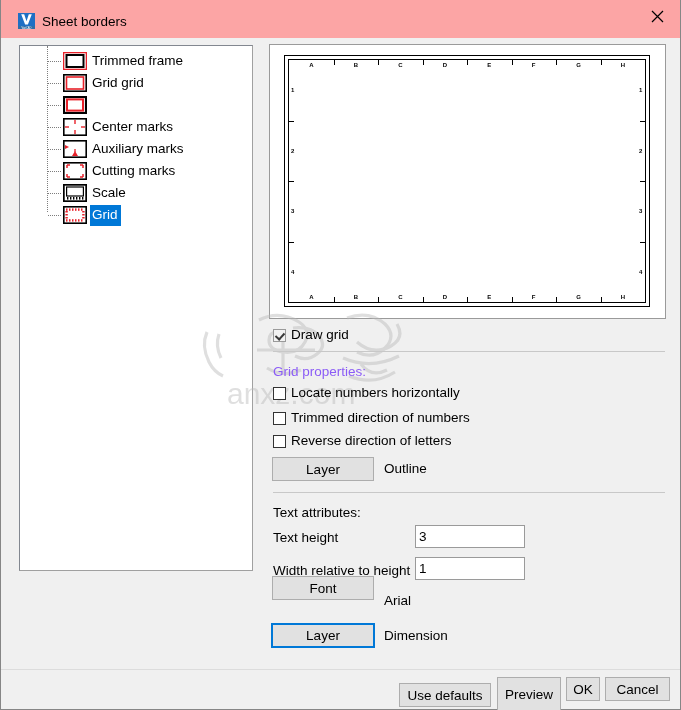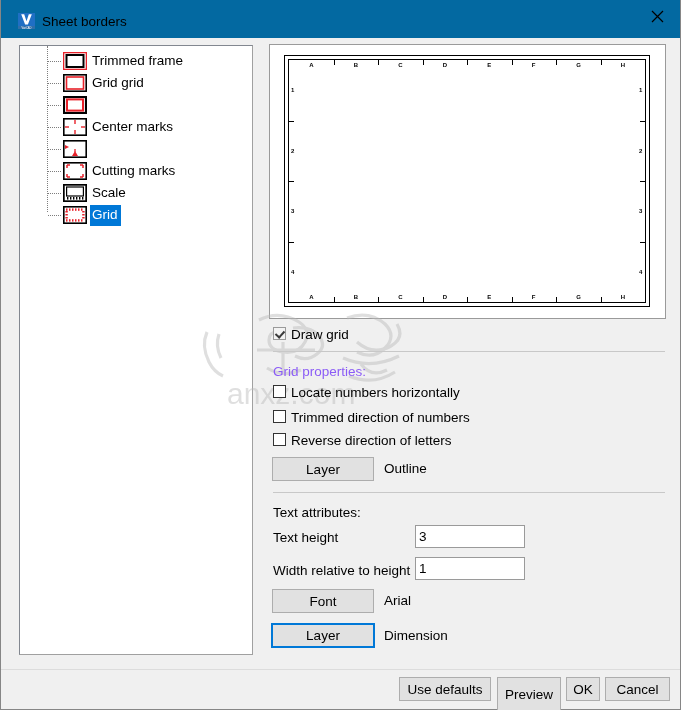--- a/index.html
+++ b/index.html
@@ -16,41 +16,41 @@
   #window{
     position:absolute;left:0;top:0;width:681px;height:710px;
     background:#f0f0f0;
     border-left:1px solid #868686;
     border-right:1px solid #868686;
     border-bottom:1px solid #868686;
     box-sizing:border-box;
   }
   #titlebar{
     position:absolute;left:0;top:0;width:679px;height:38px;
-    background:#0369a1;
+    background:#fca5a5;
     box-sizing:border-box;
   }
   #app-icon{
     position:absolute;left:17px;top:13px;width:17px;height:16px;
   }
   #title-text{
     position:absolute;left:41px;top:14px;
     font-size:13.5px;color:#000;
     white-space:nowrap;
   }
   #close-btn{
     position:absolute;right:0px;top:0px;width:46px;height:33px;
     display:flex;align-items:center;justify-content:center;
     cursor:default;
   }
   #close-btn svg{display:block;}
 
   
   #tree-panel{
-    position:absolute;left:18px;top:45px;width:234px;height:610px;
+    position:absolute;left:18px;top:45px;width:234px;height:526px;
     background:#ffffff;
     border:1px solid #a0a0a0;
     border-top-color:#828790;border-left-color:#828790;
     box-sizing:border-box;
     overflow:hidden;
   }
   .tree-item{
     position:absolute;left:0;width:100%;height:22px;
     display:flex;align-items:center;
     cursor:default;
@@ -101,21 +101,21 @@
 
   
   #watermark{
     position:absolute;left:196px;top:306px;width:260px;height:120px;
     pointer-events:none;opacity:.45;
   }
 
   
   .cb-row{
     position:absolute;left:272px;
-    display:flex;align-items:flex-start;
+    display:flex;align-items:flex-end;
     font-size:13.5px;white-space:nowrap;
   }
   .cbox{
     width:13px;height:13px;
     border:1px solid #333333;
     background:#ffffff;
     box-sizing:border-box;
     margin-right:5px;
     position:relative;
     flex:none;
@@ -247,20 +247,21 @@
     <div class="tree-item" style="top:92px">
       <div class="tree-elbow" style="top:11px"></div>
       <div class="tree-icon">
         <svg width="24" height="18" viewBox="0 0 24 18">
           <rect x="0.8" y="0.8" width="22.4" height="16.4" fill="#ffffff" stroke="#000000" stroke-width="1.6"></rect>
           <path d="M2,5 L6,7 L2,9 Z" fill="#e8212a"></path>
           <path d="M9,16 L15,16 L12,11 Z" fill="#e8212a"></path>
           <path d="M12,9 L12,12" stroke="#e8212a" stroke-width="1.3"></path>
         </svg>
       </div>
+      <div class="tree-label">Auxiliary marks</div>
     </div>
 
     <div class="tree-item" style="top:114px">
       <div class="tree-elbow" style="top:11px"></div>
       <div class="tree-icon">
         <svg width="24" height="18" viewBox="0 0 24 18">
           <rect x="0.8" y="0.8" width="22.4" height="16.4" fill="#ffffff" stroke="#000000" stroke-width="1.6"></rect>
           <g stroke="#e8212a" stroke-width="1.5" fill="none">
             <path d="M4,3 L4,6 M4,3 L7,3"></path>
             <path d="M20,3 L20,6 M20,3 L17,3"></path>
@@ -424,26 +425,26 @@
   <hr class="sep" style="top:492px">
 
   <div class="sect-label" style="top:505px">Text attributes:</div>
 
   <div class="lbl" style="left:272px;top:530px">Text height</div>
   <div class="field" style="left:414px;top:525px;width:110px;height:23px">3</div>
 
   <div class="lbl" style="left:272px;top:563px">Width relative to height</div>
   <div class="field" style="left:414px;top:557px;width:110px;height:23px">1</div>
 
-  <div class="btn" style="left:271px;top:589px;width:102px;height:24px">Font</div>
+  <div class="btn" style="left:271px;top:576px;width:102px;height:24px">Font</div>
   <div class="side-text" style="left:383px;top:593px">Arial</div>
 
   <div class="btn focus" style="left:270px;top:623px;width:104px;height:25px">Layer</div>
   <div class="side-text" style="left:383px;top:628px">Dimension</div>
 
   <div id="bottombar">
-    <div class="btn" style="left:398px;top:7px;width:92px;height:24px">Use defaults</div>
+    <div class="btn" style="left:398px;top:13px;width:92px;height:24px">Use defaults</div>
     <div class="btn" style="left:496px;top:7px;width:64px;height:35px">Preview</div>
     <div class="btn" style="left:565px;top:7px;width:34px;height:24px">OK</div>
     <div class="btn" style="left:604px;top:7px;width:65px;height:24px">Cancel</div>
   </div>
 
 </div>
 
 </body></html>

